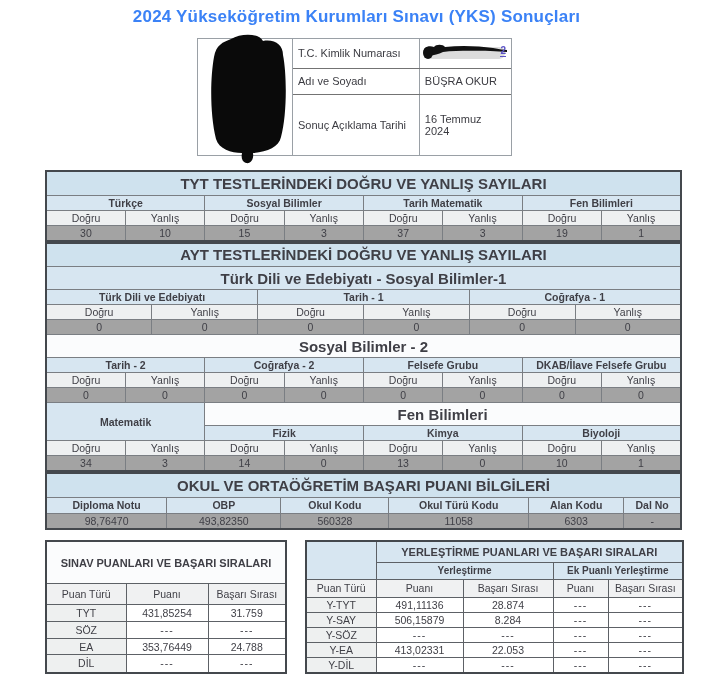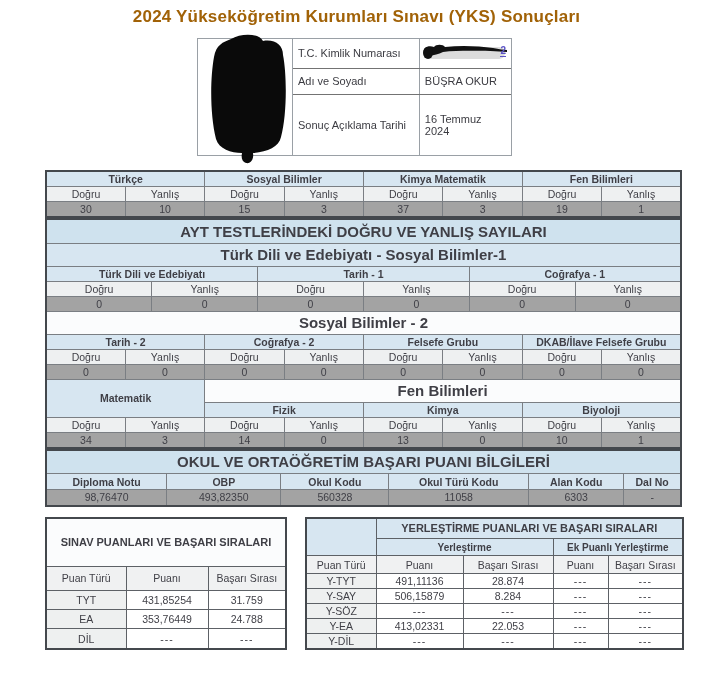--- a/index.html
+++ b/index.html
@@ -7,21 +7,21 @@
   body {
     width:713px; height:690px; overflow:hidden;
     font-family:"Liberation Sans", sans-serif;
     color:#2e2e36;
     position:relative;
   }
   .page { width:713px; height:690px; position:relative; }
 
   
   .doc-title {
-    text-align:center; font-size:17px; font-weight:bold; color:#a16207;
+    text-align:center; font-size:17px; font-weight:bold; color:#3b82f6;
     padding-top:7px; letter-spacing:0.2px;
   }
 
   
   .id-box {
     position:absolute; left:197px; top:38px; width:315px; height:118px;
     border:1px solid #9aa0a6; display:flex; background:#fff;
   }
   .photo-cell { width:95px; position:relative; border-right:1px solid #9aa0a6; }
   .photo-cell svg { position:absolute; left:3px; top:-8px; overflow:visible; }
@@ -124,24 +124,27 @@
       </table>
   </div>
 
   <div class="tables">
 
     <table class="grid">
       <colgroup>
         <col span="8" style="width:12.5%">
       </colgroup>
       <tbody>
+          <tr>
+        <td colspan="8" class="band-blue title-cell">TYT TESTLERİNDEKİ DOĞRU VE YANLIŞ SAYILARI</td>
+      </tr>
       <tr>
         <td colspan="2" class="cell-blue subject-cell">Türkçe</td>
         <td colspan="2" class="cell-blue subject-cell">Sosyal Bilimler</td>
-        <td colspan="2" class="cell-blue subject-cell">Kimya Matematik</td>
+        <td colspan="2" class="cell-blue subject-cell">Tarih Matematik</td>
         <td colspan="2" class="cell-blue subject-cell">Fen Bilimleri</td>
       </tr>
       <tr>
         <td class="row-gray dy-cell">Doğru</td>
         <td class="row-gray dy-cell">Yanlış</td>
         <td class="row-gray dy-cell">Doğru</td>
         <td class="row-gray dy-cell">Yanlış</td>
         <td class="row-gray dy-cell">Doğru</td>
         <td class="row-gray dy-cell">Yanlış</td>
         <td class="row-gray dy-cell">Doğru</td>
@@ -304,20 +307,25 @@
           <td class="sm-colhead">Puan Türü</td>
           <td class="sm-colhead">Puanı</td>
           <td class="sm-colhead">Başarı Sırası</td>
         </tr>
         <tr>
           <td class="sm-type">TYT</td>
           <td>431,85254</td>
           <td>31.759</td>
         </tr>
         <tr>
+          <td class="sm-type">SÖZ</td>
+          <td class="dash">---</td>
+          <td class="dash">---</td>
+        </tr>
+        <tr>
           <td class="sm-type">EA</td>
           <td>353,76449</td>
           <td>24.788</td>
         </tr>
         <tr>
           <td class="sm-type">DİL</td>
           <td class="dash">---</td>
           <td class="dash">---</td>
         </tr>
       </tbody>

